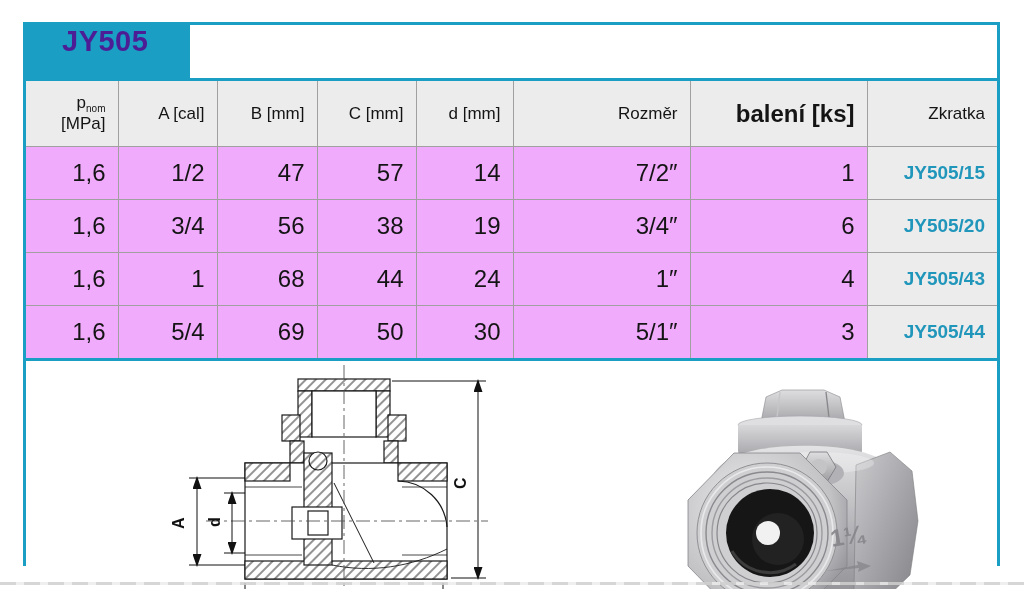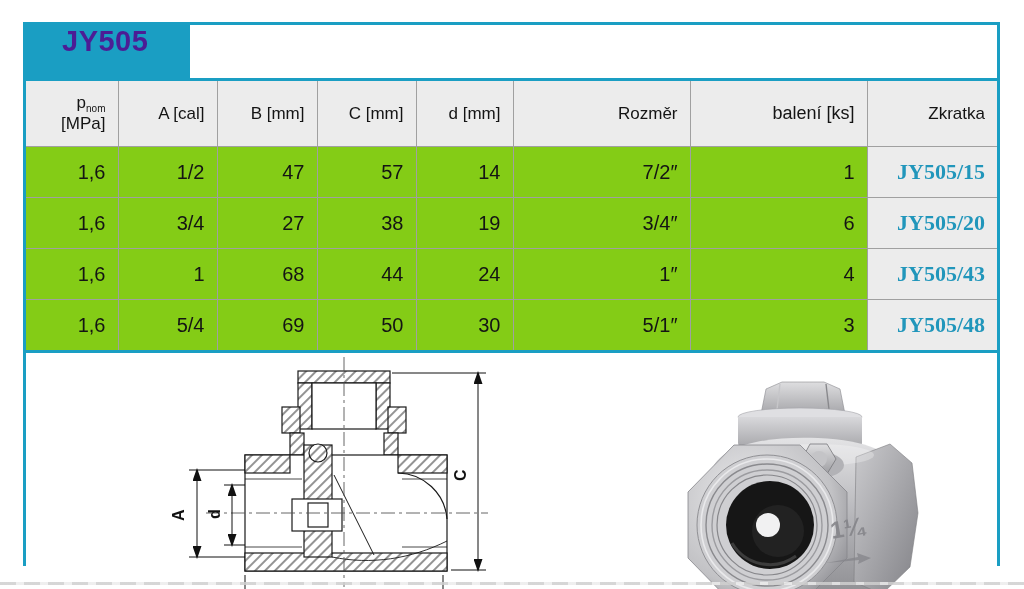--- a/index.html
+++ b/index.html
@@ -32,23 +32,23 @@
   .sep{height:3px;background:var(--teal);}
   table.spec{
     width:971px;border-collapse:collapse;table-layout:fixed;border-style:hidden;
   }
   table.spec th, table.spec td{
     border:1px solid var(--grid);padding:12px;text-align:right;vertical-align:middle;
   }
   table.spec thead tr{height:42px;}
   table.spec tbody tr{height:41px;}
   table.spec th{background:var(--cellgray);font-weight:normal;font-size:17px;}
-  table.spec td{font-size:20px;background:#84cc16;}
+  table.spec td{font-size:24px;background:#f0abfc;}
   table.spec td.zk{
-    background:var(--cellgray);color:var(--link);font-weight:bold;font-size:22px;font-family:Liberation Serif, serif;
+    background:var(--cellgray);color:var(--link);font-weight:bold;font-size:19px;
   }
   table.spec th sub{font-size:10px;}
   .figure{height:273px;position:relative;background:#fff;}
   .figure svg{display:block;}
   .scan-artifact{
     position:absolute;left:0;top:582px;width:1024px;height:3px;
     background:repeating-linear-gradient(90deg,#cfcfcf 0 16px,#ececec 16px 24px);
     opacity:.85;
   }
   svg text{font-family:"Liberation Sans", sans-serif;}
@@ -80,39 +80,39 @@
         <col style="width:130px">
     </colgroup>
     <thead>
       <tr>
         <th><span>p</span><sub>nom</sub><span> [MPa]</span></th>
         <th>A [cal]</th>
         <th>B [mm]</th>
         <th>C [mm]</th>
         <th>d [mm]</th>
         <th>Rozměr</th>
-        <th style="font-size:18px;">balení [ks]</th>
+        <th style="font-size:24px;font-weight:bold;">balení [ks]</th>
         <th>Zkratka</th>
       </tr>
     </thead>
     <tbody>
       <tr>
         <td>1,6</td>
         <td>1/2</td>
         <td>47</td>
         <td>57</td>
         <td>14</td>
         <td>7/2″</td>
         <td>1</td>
         <td class="zk">JY505/15</td>
       </tr>
       <tr>
         <td>1,6</td>
         <td>3/4</td>
-        <td>27</td>
+        <td>56</td>
         <td>38</td>
         <td>19</td>
         <td>3/4″</td>
         <td>6</td>
         <td class="zk">JY505/20</td>
       </tr>
       <tr>
         <td>1,6</td>
         <td>1</td>
         <td>68</td>
@@ -123,21 +123,21 @@
         <td class="zk">JY505/43</td>
       </tr>
       <tr>
         <td>1,6</td>
         <td>5/4</td>
         <td>69</td>
         <td>50</td>
         <td>30</td>
         <td>5/1″</td>
         <td>3</td>
-        <td class="zk">JY505/48</td>
+        <td class="zk">JY505/44</td>
       </tr>
     </tbody>
   </table>
 
   <div class="sep"></div>
 
   <div class="figure">
     <svg width="971" height="273" viewBox="0 0 971 273">
       <defs>
         <pattern id="hatch" patternUnits="userSpaceOnUse" width="7" height="7" patternTransform="rotate(45)">

